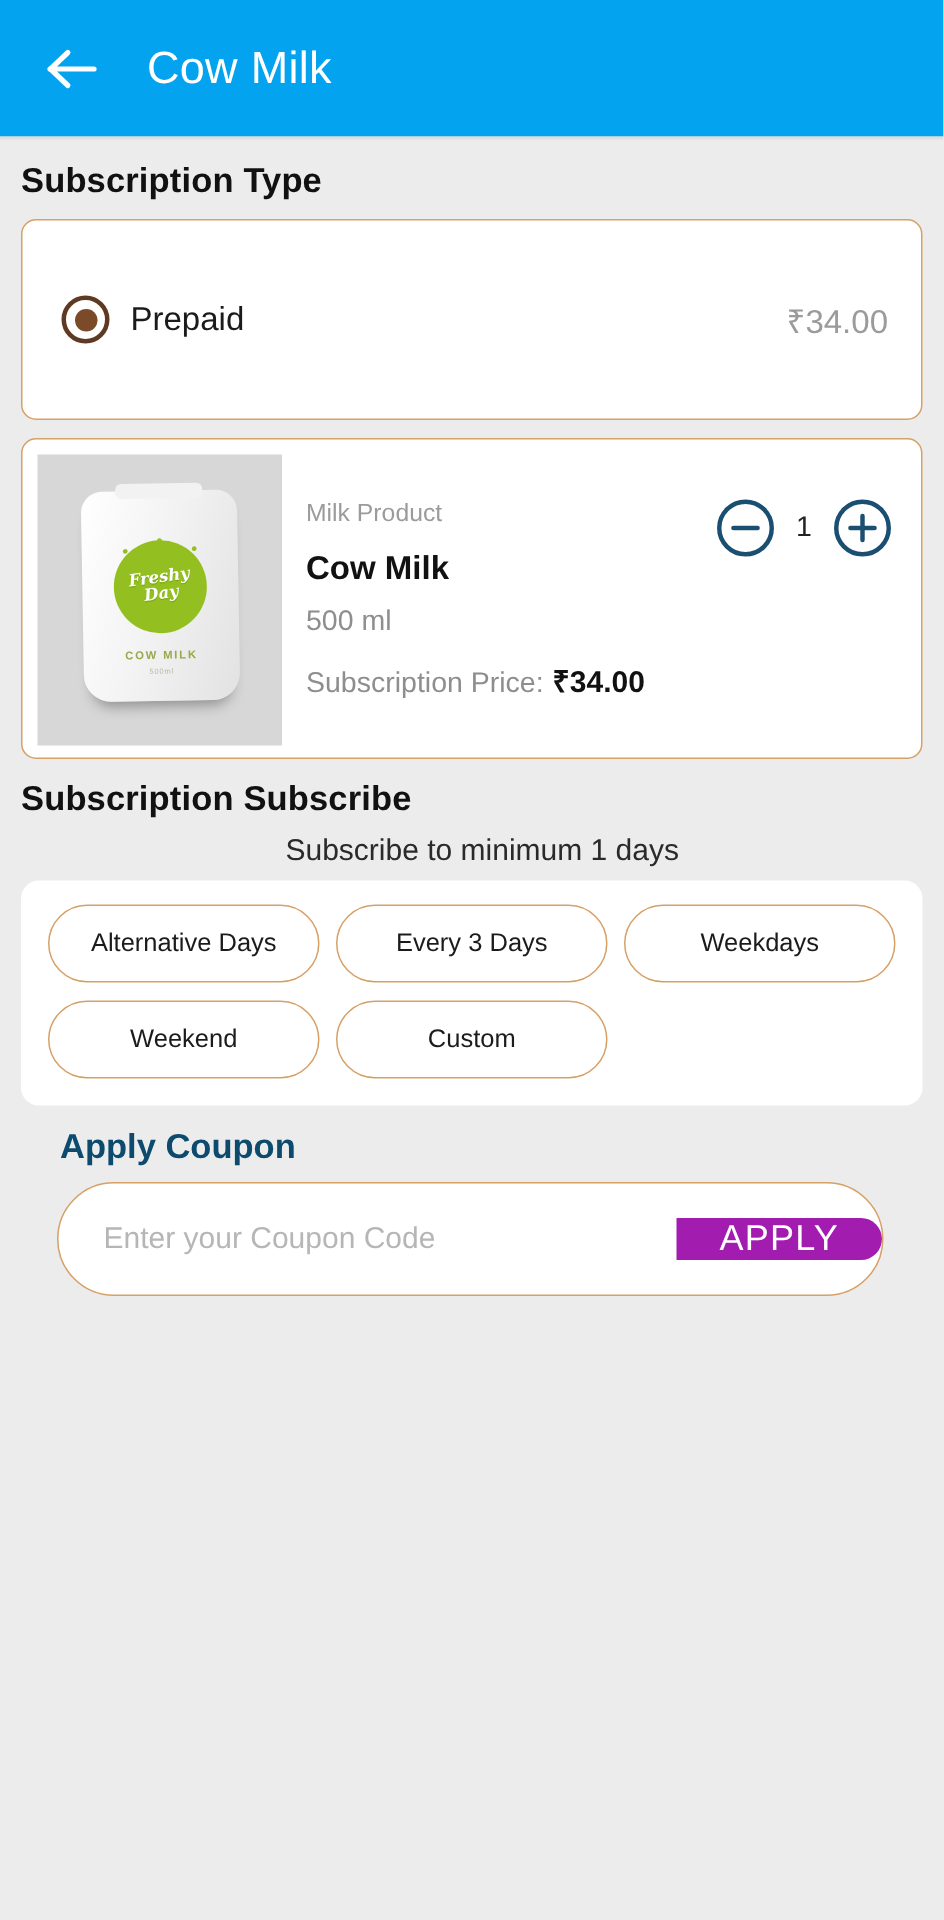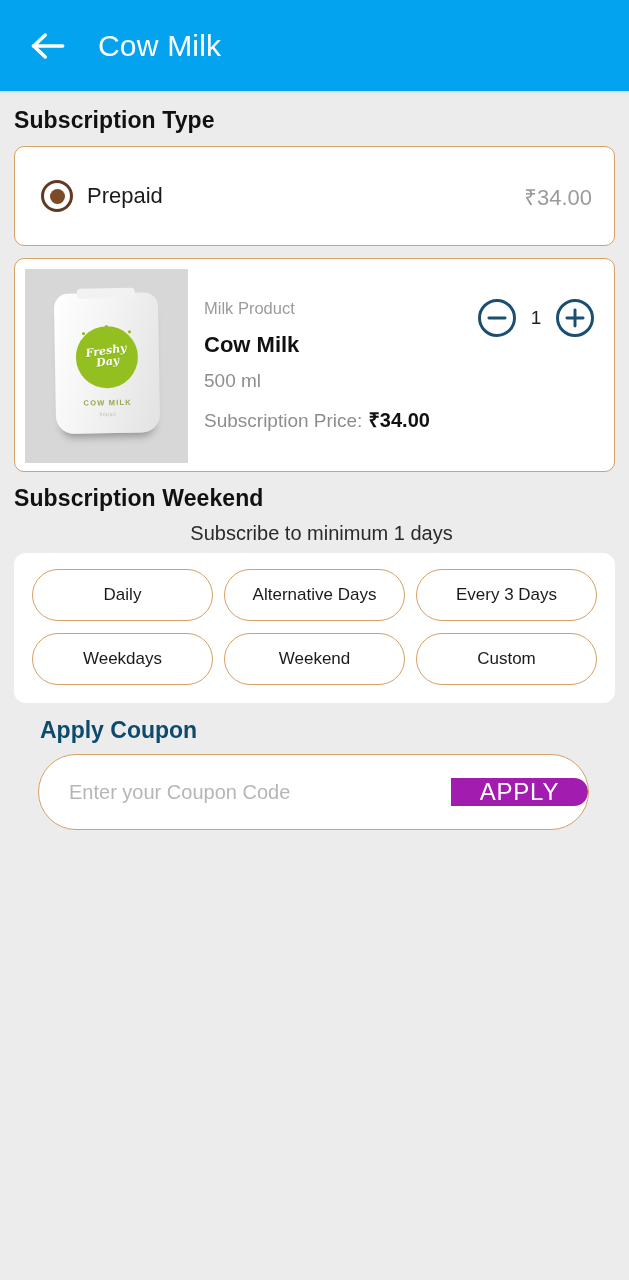--- a/index.html
+++ b/index.html
@@ -29,21 +29,21 @@
     margin: 13px 0 0 14px; letter-spacing: .1px;
   }
 
   
   .card {
     background: #fff; border: 1.4px solid #d6a066; border-radius: 10px;
     margin: 12px 14px 0 14px;
   }
 
   
-  .type-card { height: 100px; position: relative; text-decoration: underline; }
+  .type-card { height: 134px; position: relative; text-decoration: underline; }
   .type-row {
     position: absolute; left: 26px; right: 22px; top: 50%;
     transform: translateY(-50%);
     display: flex; align-items: center;
   }
   .radio {
     width: 32px; height: 32px; border-radius: 50%;
     border: 3.4px solid #5f3a22; background: #fff;
     display: flex; align-items: center; justify-content: center;
     flex: 0 0 auto;
@@ -196,25 +196,24 @@
         </svg>
         <span class="qty">1</span>
         <svg class="step-btn" viewBox="0 0 24 24">
           <circle cx="12" cy="12" r="10" fill="none" stroke="#1b4f72" stroke-width="1.7"></circle>
           <path d="M7.4 12h9.2M12 7.4v9.2" stroke="#1b4f72" stroke-width="1.7" stroke-linecap="round"></path>
         </svg>
       </div>
     </div>
   </div>
 
-  <div class="section-title">Subscription Weekend</div>
+  <div class="section-title">Subscription Subscribe</div>
   <div class="sched-sub">Subscribe to minimum 1 days</div>
 
   <div class="sched-card">
-    <div class="pill">Daily</div>
     <div class="pill">Alternative Days</div>
     <div class="pill">Every 3 Days</div>
     <div class="pill">Weekdays</div>
     <div class="pill">Weekend</div>
     <div class="pill">Custom</div>
   </div>
 
   <div class="coupon-title">Apply Coupon</div>
   <div class="coupon-row">
     <input class="coupon-input" type="text" placeholder="Enter your Coupon Code" style="">

